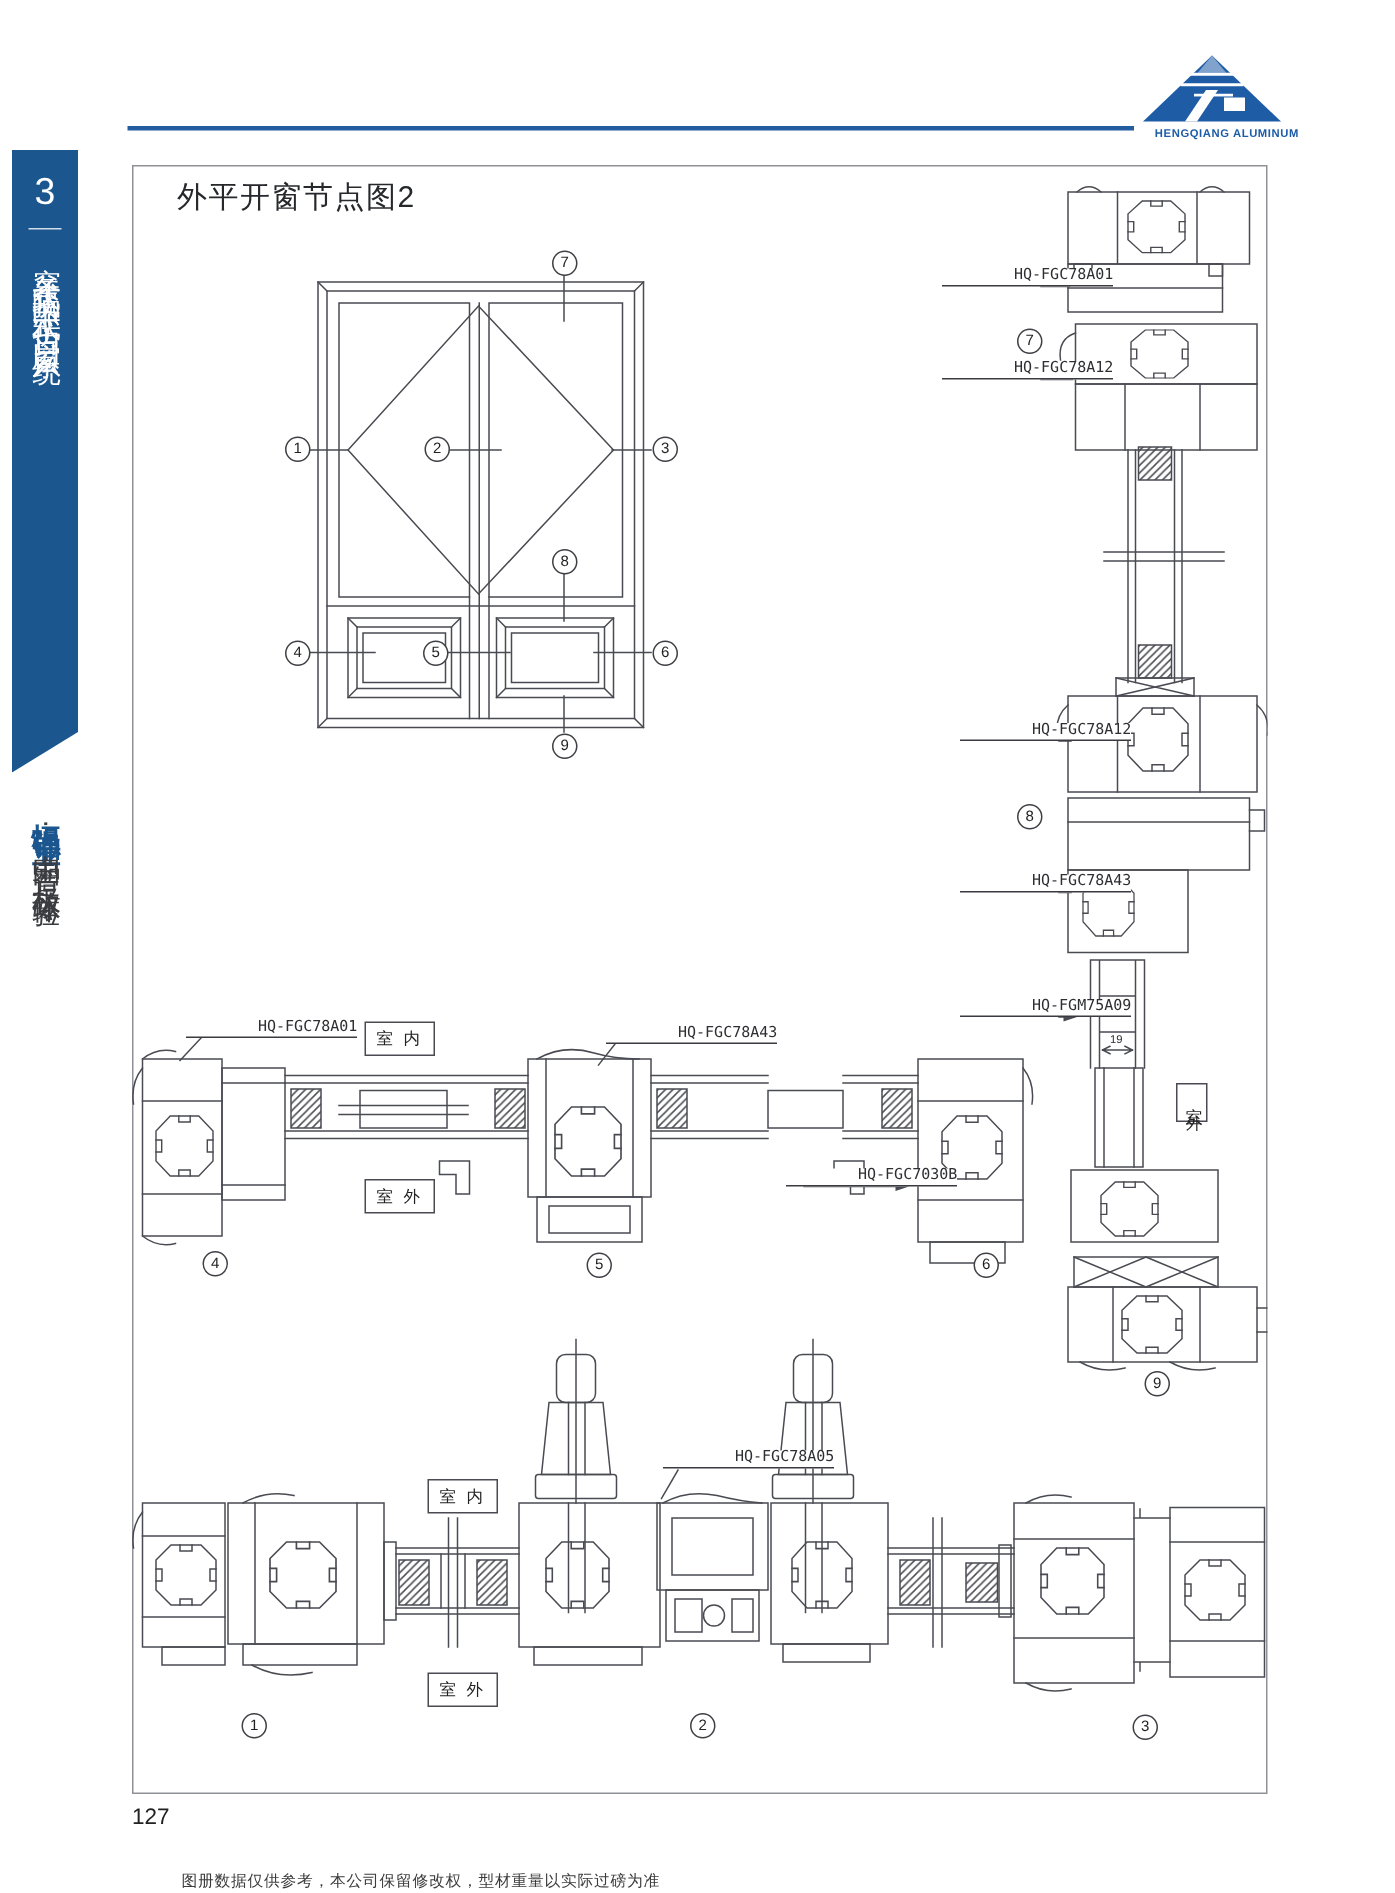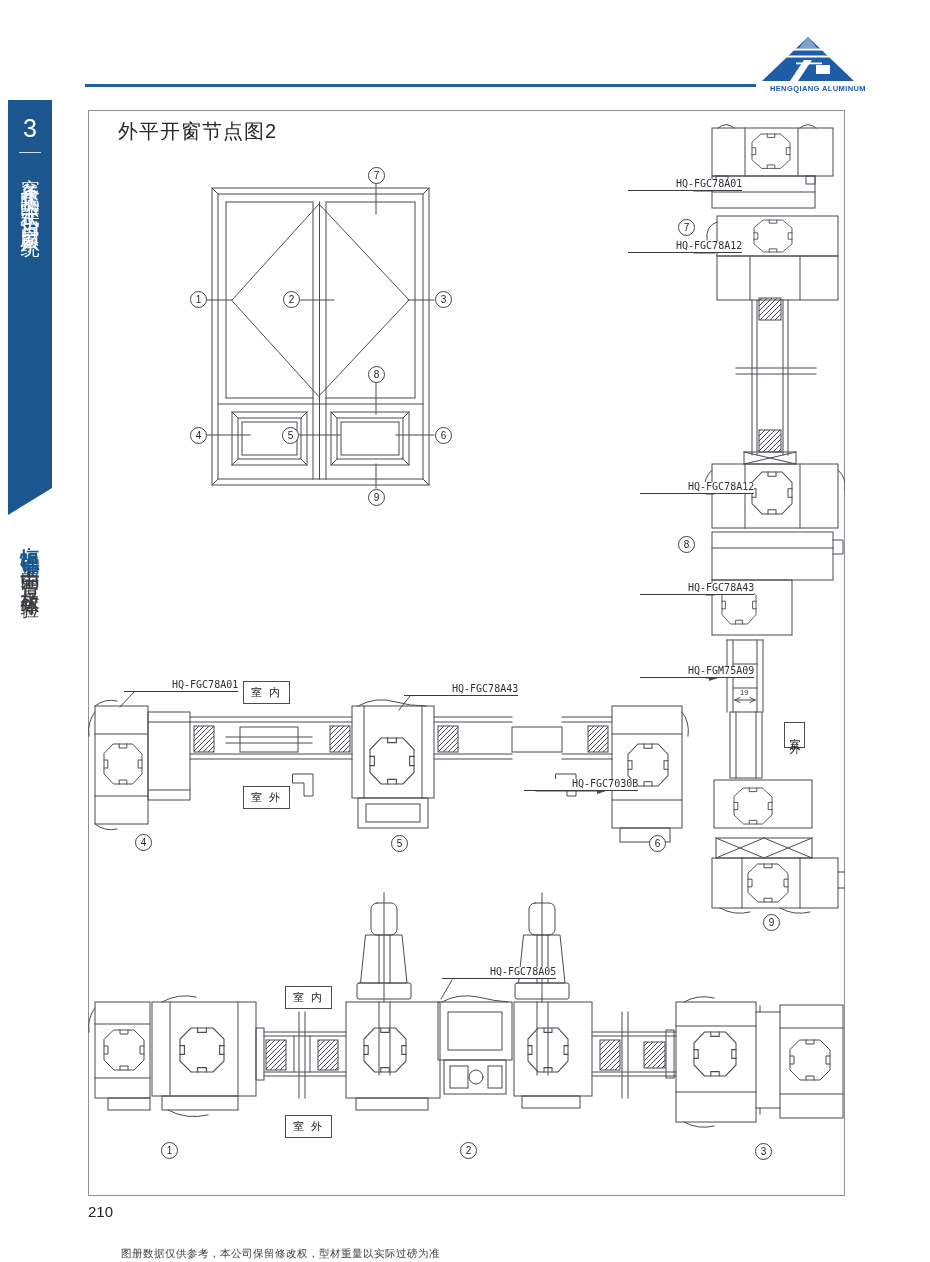--- a/index.html
+++ b/index.html
@@ -267,16 +267,16 @@
   <div class="callout" style="left:678px;top:219px;">7</div>
   <div class="callout" style="left:678px;top:536px;">8</div>
   <div class="callout" style="left:135px;top:834px;">4</div>
   <div class="callout" style="left:391px;top:835px;">5</div>
   <div class="callout" style="left:649px;top:835px;">6</div>
   <div class="callout" style="left:763px;top:914px;">9</div>
   <div class="callout" style="left:161px;top:1142px;">1</div>
   <div class="callout" style="left:460px;top:1142px;">2</div>
   <div class="callout" style="left:755px;top:1143px;">3</div>
 
-  <div class="pg-no">210</div>
+  <div class="pg-no">127</div>
   <div class="pg-note">图册数据仅供参考，本公司保留修改权，型材重量以实际过磅为准</div>
 
 </div>
 
 </body></html>

